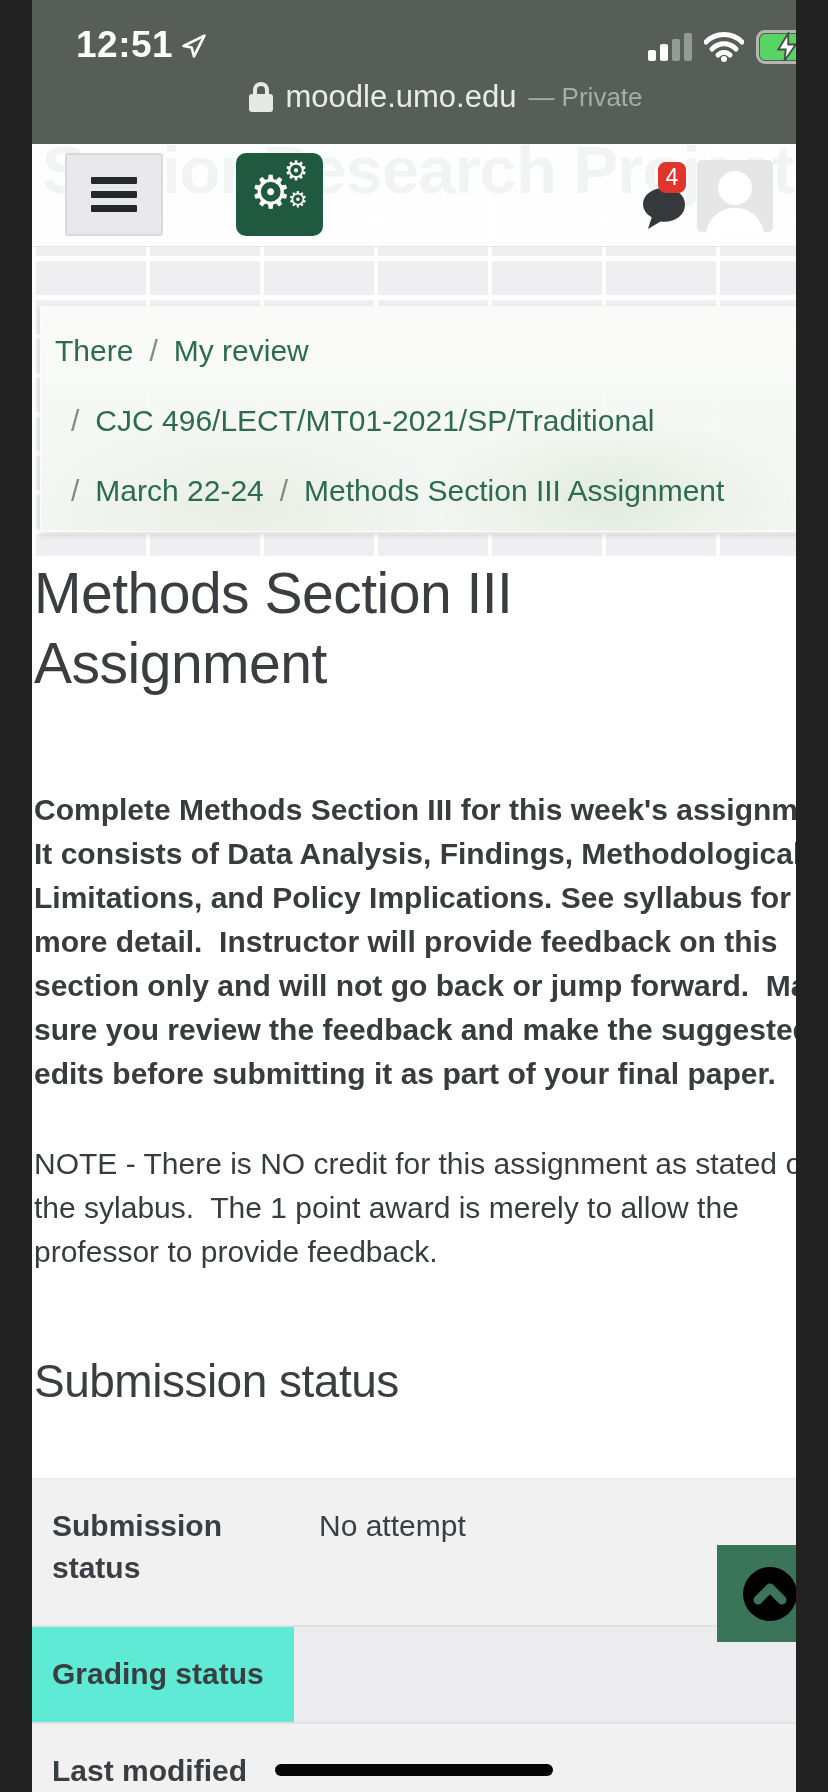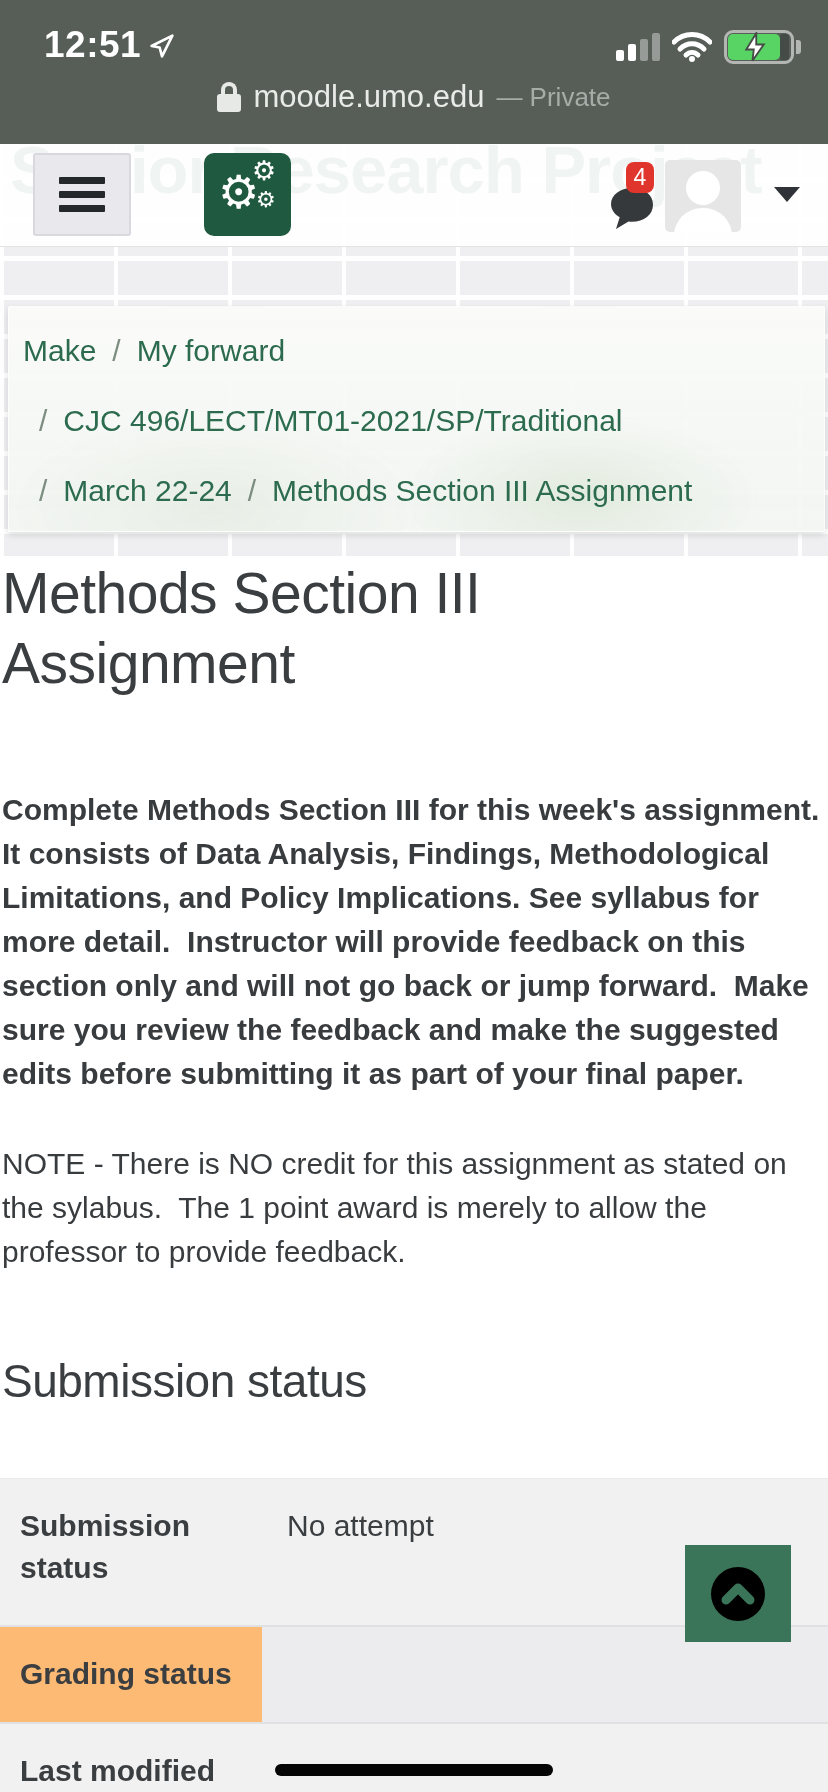--- a/index.html
+++ b/index.html
@@ -1,19 +1,19 @@
 <!DOCTYPE html>
 <html><head>
 <meta charset="utf-8">
 <style>
   * { margin:0; padding:0; box-sizing:border-box; }
   html,body { background:#222; }
   body { font-family:"Liberation Sans","DejaVu Sans",sans-serif; }
   .phone{
-    position:relative; width:828px; height:1792px; margin:0 auto;
+    position:relative; width:764px; height:1792px; margin:0 auto;
     background:#ffffff; overflow:hidden;
   }
 
   
   .statusbar{
     position:absolute; top:0; left:0; width:828px; height:144px;
     background:#575e58; z-index:30; color:#fff;
   }
   .time{
     position:absolute; left:44px; top:24px; font-size:37px; font-weight:700;
@@ -158,21 +158,21 @@
   .sub-heading{
     margin-top:80px; margin-left:2px;
     font-size:46px; font-weight:300; color:#3b3e40; letter-spacing:-0.5px;
   }
   .ss-table{ margin-top:70px; border-top:1px solid #eaeaea; font-size:30px; }
   .ss-row{ display:flex; border-bottom:2px solid #dfe1e3; }
   .ss-row .th{ width:262px; padding:26px 12px 0 20px; font-weight:700; line-height:42px; color:#3b3e40; }
   .ss-row .td{ flex:1; padding:26px 8px 0 25px; line-height:42px; color:#3b3e40; }
   .row-1{ height:148px; background:#f1f1f2; }
   .row-2{ height:97px;  background:#ececee; }
-  .row-2 .th{ background:#fdba74; }
+  .row-2 .th{ background:#5eead4; }
   .row-3{ height:120px; background:#f1f1f2; }
 
   
   .scrolltop{
     position:absolute; left:685px; top:1545px; width:106px; height:97px;
     background:#3a7459; z-index:15; cursor:pointer;
     display:flex; align-items:center; justify-content:center;
   }
 
   
@@ -225,23 +225,23 @@
       <span class="url-text">moodle.umo.edu</span>
       <span class="url-private">— Private</span>
     </div>
   </div>
 
   <div class="hero">
     <div class="course-title">Senior Research Project</div>
     <div class="crumb-card">
       <nav class="crumbs">
         <span class="crumb-group">
-          <a class="crumb-link" href="#">Make</a>
+          <a class="crumb-link" href="#">There</a>
           <span class="crumb-sep">/</span>
-          <a class="crumb-link" href="#">My forward</a>
+          <a class="crumb-link" href="#">My review</a>
         </span>
         <span class="crumb-group">
           <span class="crumb-sep">/</span>
           <a class="crumb-link" href="#">CJC 496/LECT/MT01-2021/SP/Traditional</a>
         </span>
         <span class="crumb-group">
           <span class="crumb-sep">/</span>
           <a class="crumb-link" href="#">March 22-24</a>
         </span>
         <span class="crumb-group">

